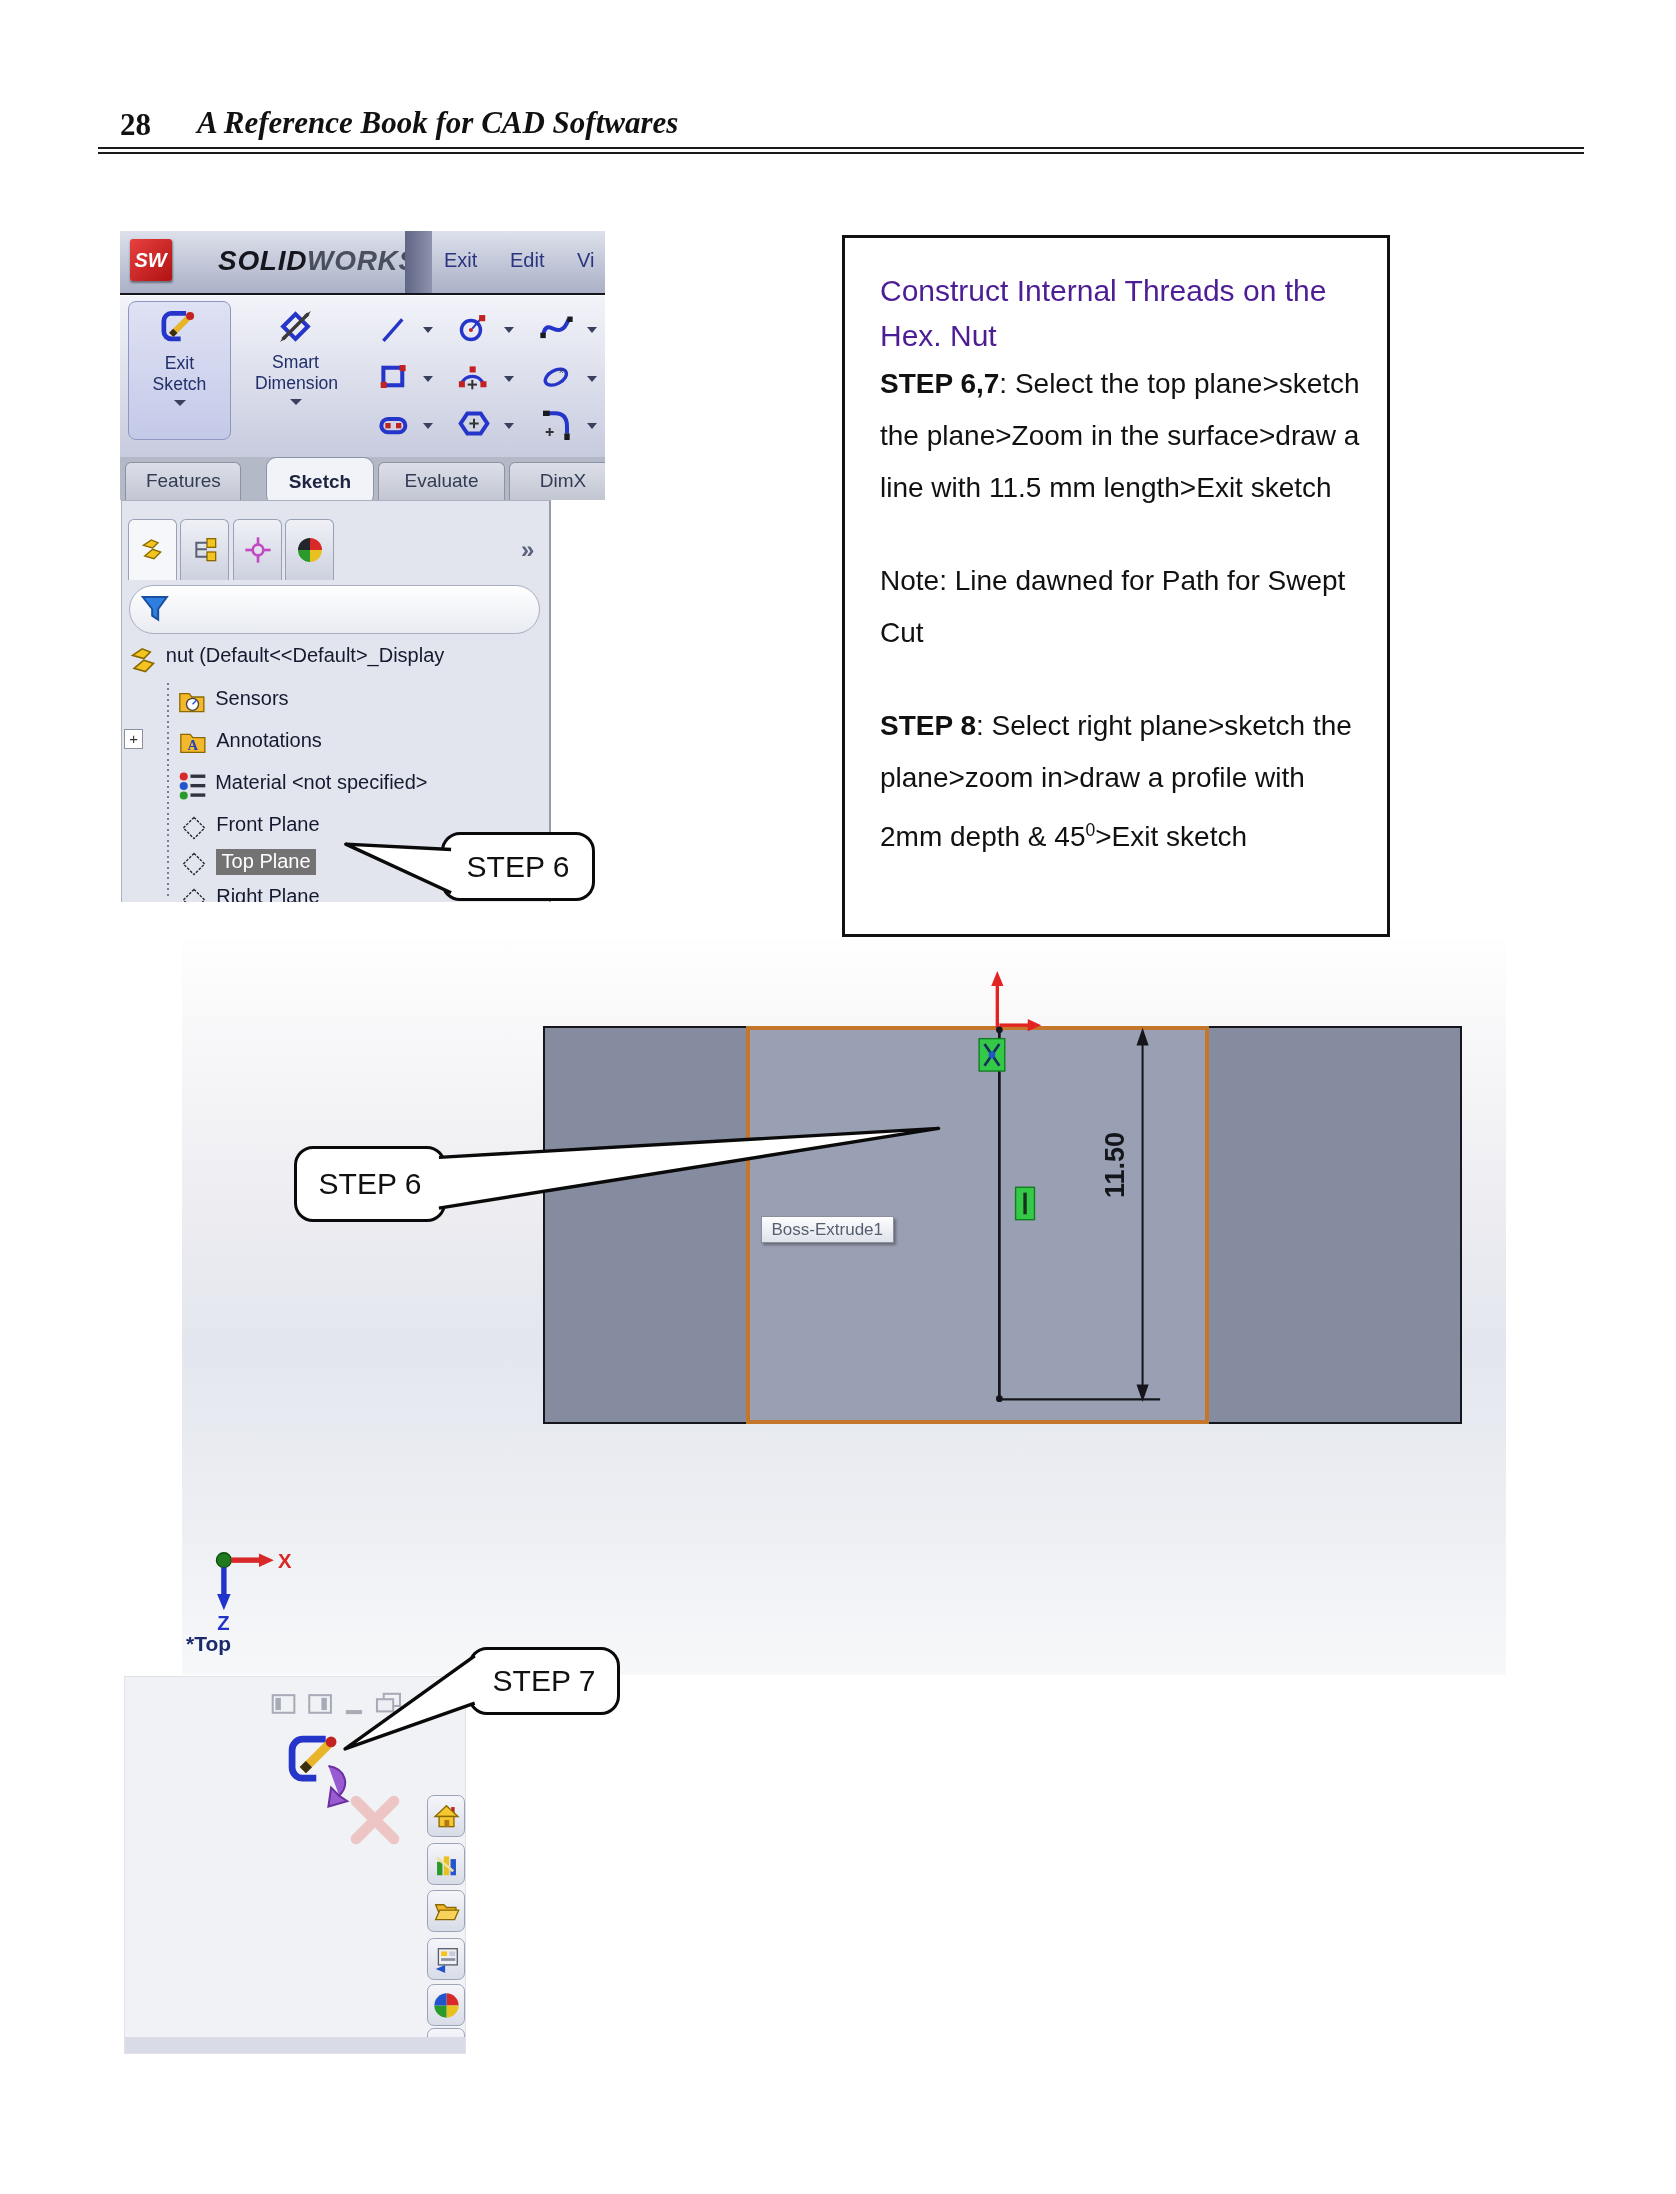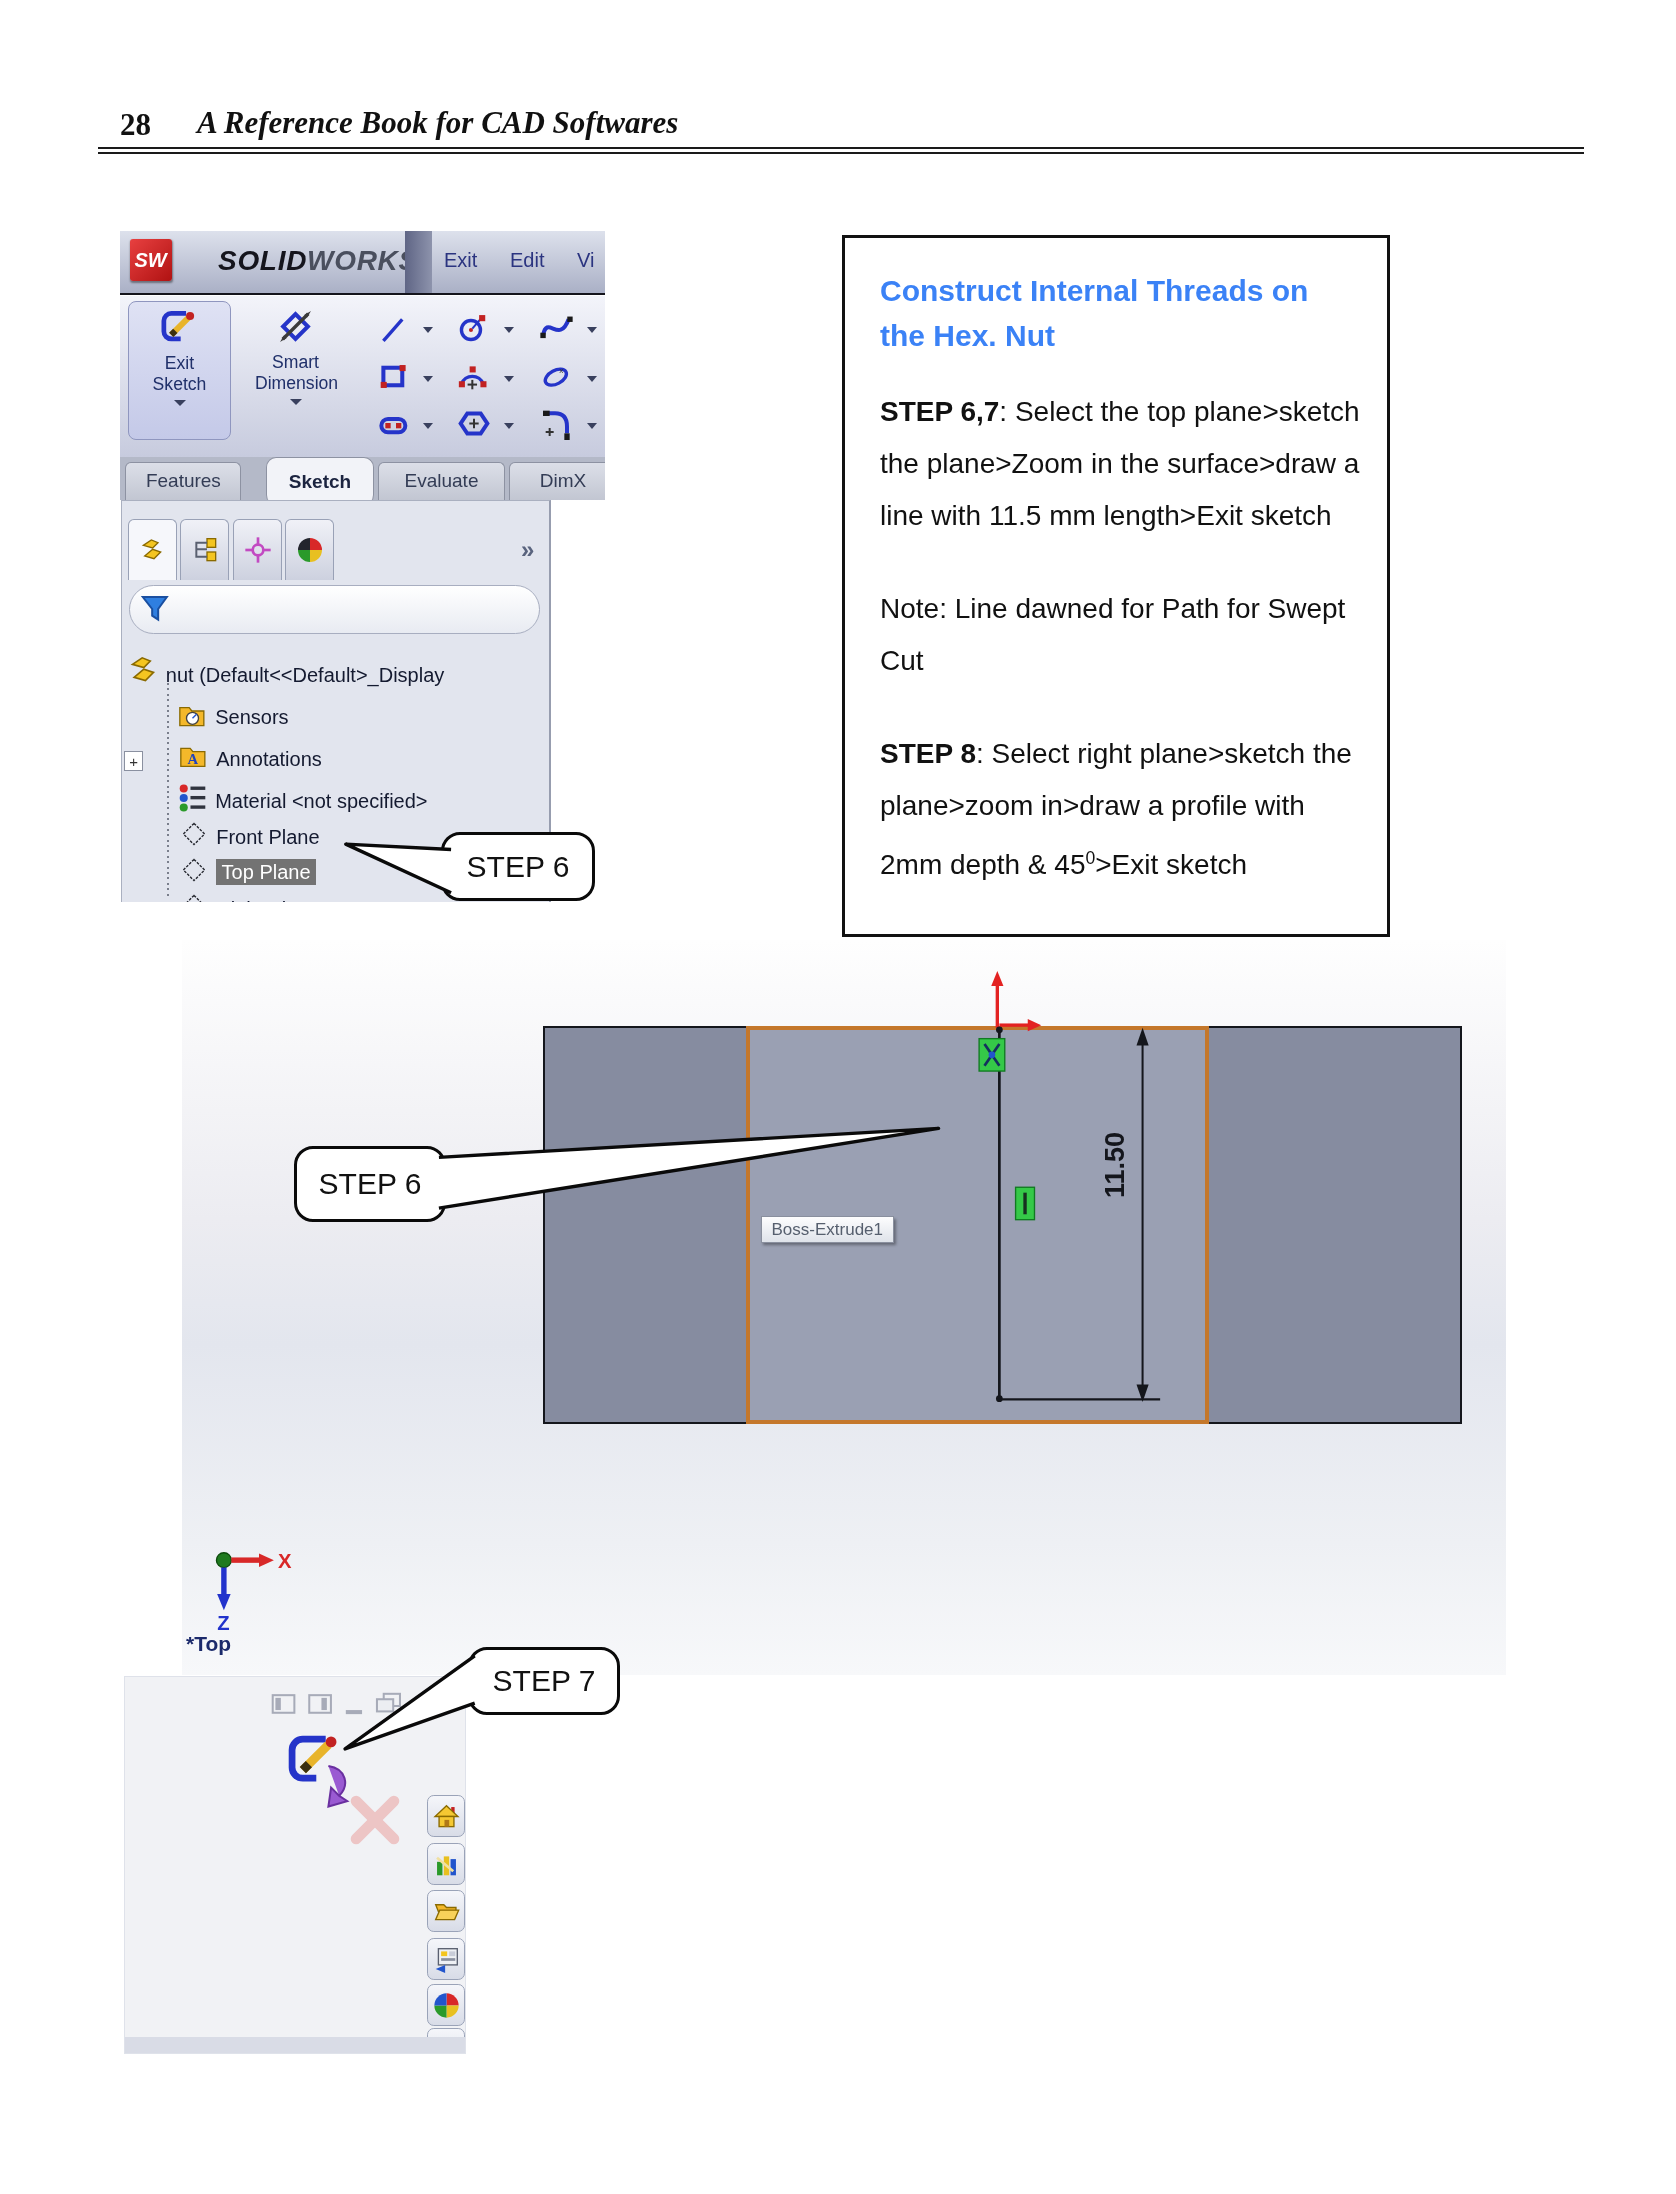--- a/index.html
+++ b/index.html
@@ -42,30 +42,30 @@
   .treepanel{left:1.4px;top:269px;width:430px;height:403px;background:#e2e5ee;border:0.7px solid #aab0c0;
              border-right:2.7px solid #979daf;box-sizing:border-box;overflow:hidden;}
   .treehdrbtn{position:absolute;top:17.6px;width:49px;height:61px;border:1.4px solid #99a1b6;border-bottom:none;
               border-radius:6px 6px 0 0;background:linear-gradient(#f0f1f7,#cdd1df);
               display:flex;align-items:center;justify-content:center;box-sizing:border-box;}
   .treehdrbtn.active{background:#f6f7fb;}
   .chev{position:absolute;right:15px;top:35px;font-size:24px;color:#5a647e;font-weight:bold;}
   .filterpill{position:absolute;left:6.8px;top:84px;width:411px;height:49px;border-radius:27px;
               background:linear-gradient(#ffffff,#e8ebf2);border:1.4px solid #a8aec0;box-sizing:border-box;}
   .treelist{position:absolute;left:0;top:143px;width:427px;}
-  .trow{position:relative;display:flex;align-items:flex-end;white-space:nowrap;overflow:hidden;}
+  .trow{position:relative;display:flex;align-items:flex-start;white-space:nowrap;overflow:hidden;}
   .trow .txt{font-size:20px;color:#141a30;}
   .hl{background:#737373;color:#fff !important;padding:1.4px 5.4px;}
   .dotline{position:absolute;left:45px;top:182px;width:1.4px;height:215px;
            background:repeating-linear-gradient(#7a7f8c 0 2px,transparent 2px 5.4px);}
 
   
   #instr{left:842px;top:235px;width:548px;height:702px;border:3.4px solid #111;background:#fff;
          box-sizing:border-box;padding:30px 34px 0 35px;}
-  #instr .t{font-size:30px;font-weight:bold;color:#3b82f6;line-height:45px;margin-bottom:28px;width:473px;}
+  #instr .t{font-size:30px;font-weight:normal;color:#4c1d95;line-height:45px;width:473px;}
   #instr p{font-size:28px;color:#111;line-height:52px;margin:0 0 41px 0;width:481px;}
   #instr b{font-weight:bold;}
   #instr sup{font-size:17.6px;vertical-align:super;}
 
   
   #viewB{left:182px;top:940px;width:1324px;height:735px;overflow:hidden;
          background:linear-gradient(#fefefe 0%,#ececf1 38%,#e3e6ee 55%,#eef0f4 82%,#f7f8fa 100%);}
   .face{position:absolute;box-sizing:border-box;}
   .tooltip{position:absolute;left:579px;top:276px;padding:2.7px 9.5px;background:linear-gradient(#fdfdfe,#dfe3ea);
            border:1.4px solid #898f9e;font-size:17px;color:#565f6e;box-shadow:2px 2.7px 2.7px rgba(0,0,0,.35);}

